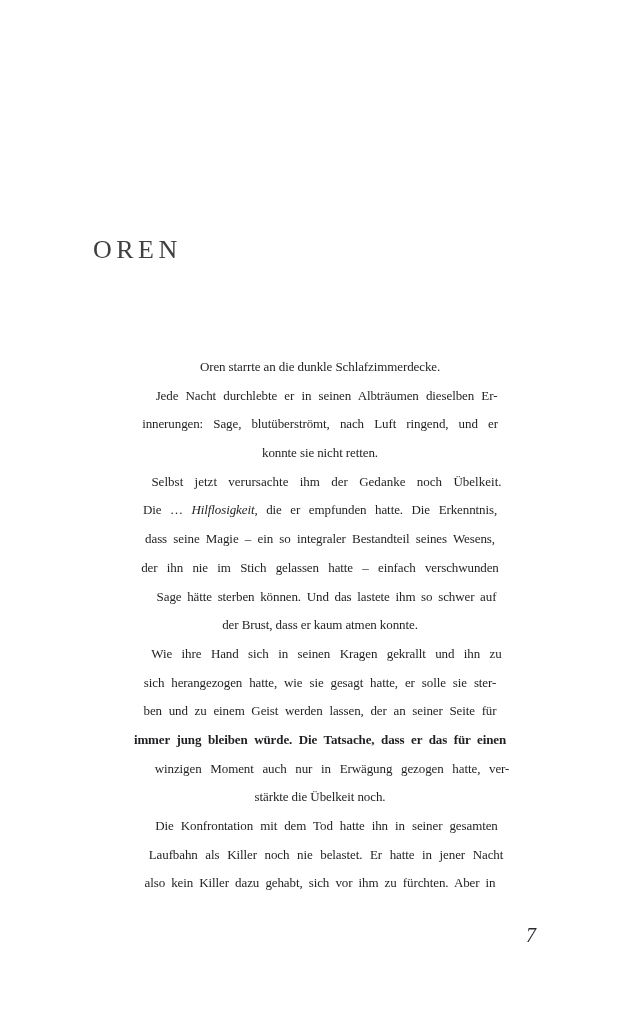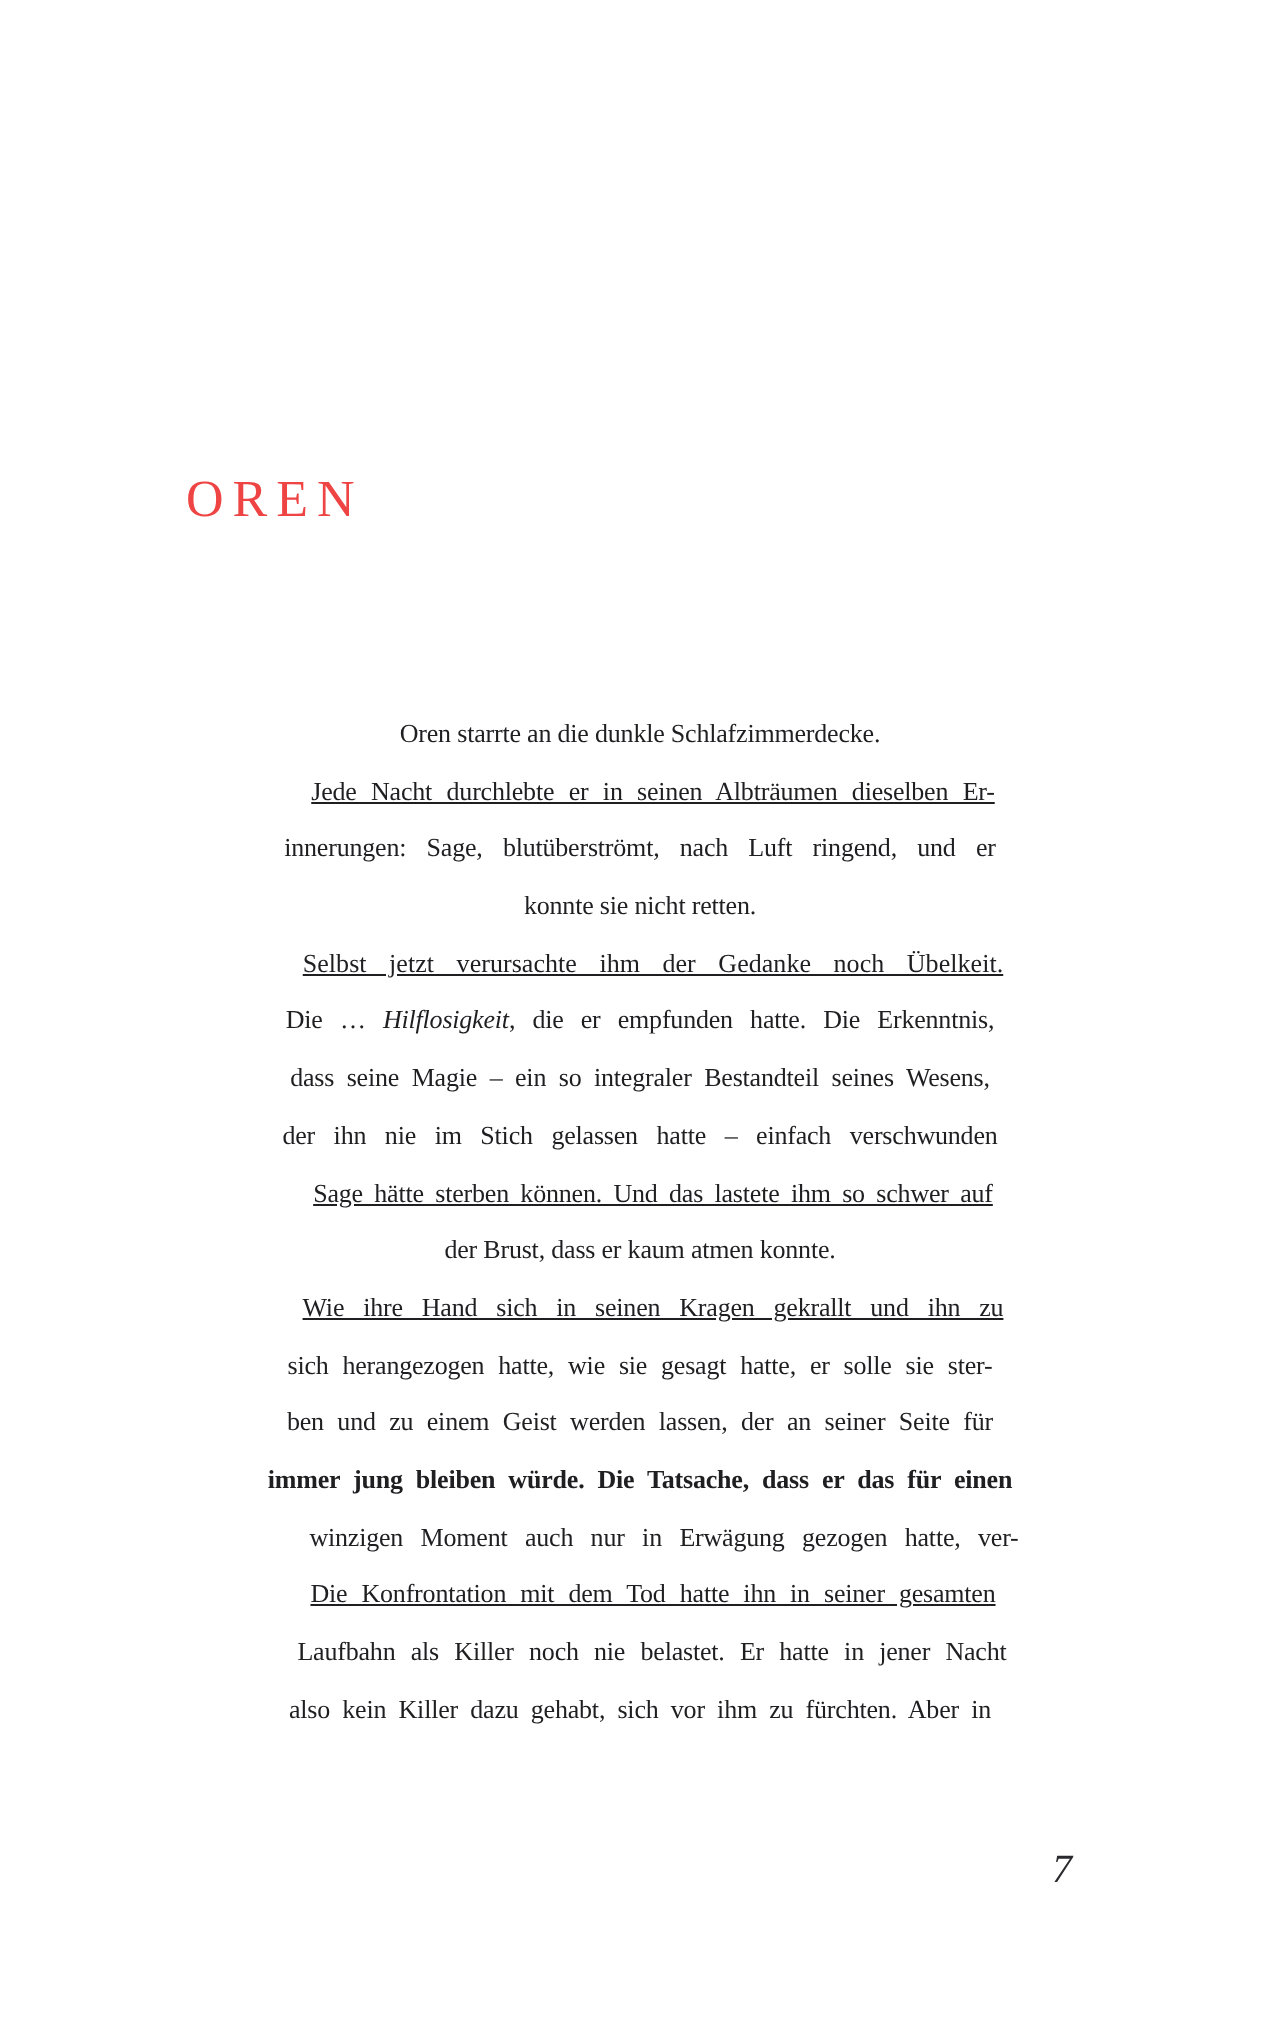--- a/index.html
+++ b/index.html
@@ -17,39 +17,38 @@
     color: #1f1f22;
   }
   .chapter-title {
     position: absolute;
     left: 93px;
     top: 237px;
     font-size: 26px;
     line-height: 1;
     letter-spacing: 4.5px;
     font-weight: 400;
-    color: #ef4444;
+    color: #404040;
   }
   .text-block {
     position: absolute;
     left: 82px;
     top: 353px;
     width: 476px;
     font-size: 13px;
     line-height: 28.7px;
     letter-spacing: -0.1px;
     text-align: center;
   }
   .line {
     white-space: nowrap;
     height: 28.7px;
   }
   .line.indent {
     padding-left: 13px;
-    text-decoration: underline;
   }
   .line i {
     font-style: italic;
   }
   .page-number {
     position: absolute;
     left: 519px;
     top: 924px;
     width: 24px;
     text-align: center;
@@ -73,19 +72,20 @@
       <div class="line just" style="display: block; word-spacing: 5.45px;"><span>Die … </span><i>Hilflosigkeit</i><span>, die er empfunden hatte. Die Erkenntnis,</span></div>
       <div class="line just" style="display: block; word-spacing: 3.13px;"><span>dass seine Magie – ein so integraler Bestandteil seines Wesens,</span></div>
       <div class="line just" style="display: block; word-spacing: 6.16px;"><span>der ihn nie im Stich gelassen hatte – einfach verschwunden</span></div>
       <div class="line just indent" style="display: block; word-spacing: 2.56px;"><span>Sage hätte sterben können. Und das lastete ihm so schwer auf</span></div>
       <div class="line"><span>der Brust, dass er kaum atmen konnte.</span></div>
       <div class="line just indent" style="display: block; word-spacing: 6.33px;"><span>Wie ihre Hand sich in seinen Kragen gekrallt und ihn zu</span></div>
       <div class="line just" style="display: block; word-spacing: 3.8px;"><span>sich herangezogen hatte, wie sie gesagt hatte, er solle sie ster-</span></div>
       <div class="line just" style="display: block; word-spacing: 3.57px;"><span>ben und zu einem Geist werden lassen, der an seiner Seite für</span></div>
       <div class="line just" style="display: block; word-spacing: 3.38px; font-weight: bold;"><span>immer jung bleiben würde. Die Tatsache, dass er das für einen</span></div>
       <div class="line just" style="display: block; word-spacing: 5.57px; margin-left: 24px;"><span>winzigen Moment auch nur in Erwägung gezogen hatte, ver-</span></div>
+      <div class="line"><span>stärkte die Übelkeit noch.</span></div>
       <div class="line just indent" style="display: block; word-spacing: 3.89px;"><span>Die Konfrontation mit dem Tod hatte ihn in seiner gesamten</span></div>
       <div class="line just" style="display: block; word-spacing: 4.49px; margin-left: 12px;"><span>Laufbahn als Killer noch nie belastet. Er hatte in jener Nacht</span></div>
       <div class="line just" style="display: block; word-spacing: 2.98px;"><span>also kein Killer dazu gehabt, sich vor ihm zu fürchten. Aber in</span></div>
     </div>
 
   <div class="page-number">7</div>
 </div>
 
 </body></html>

